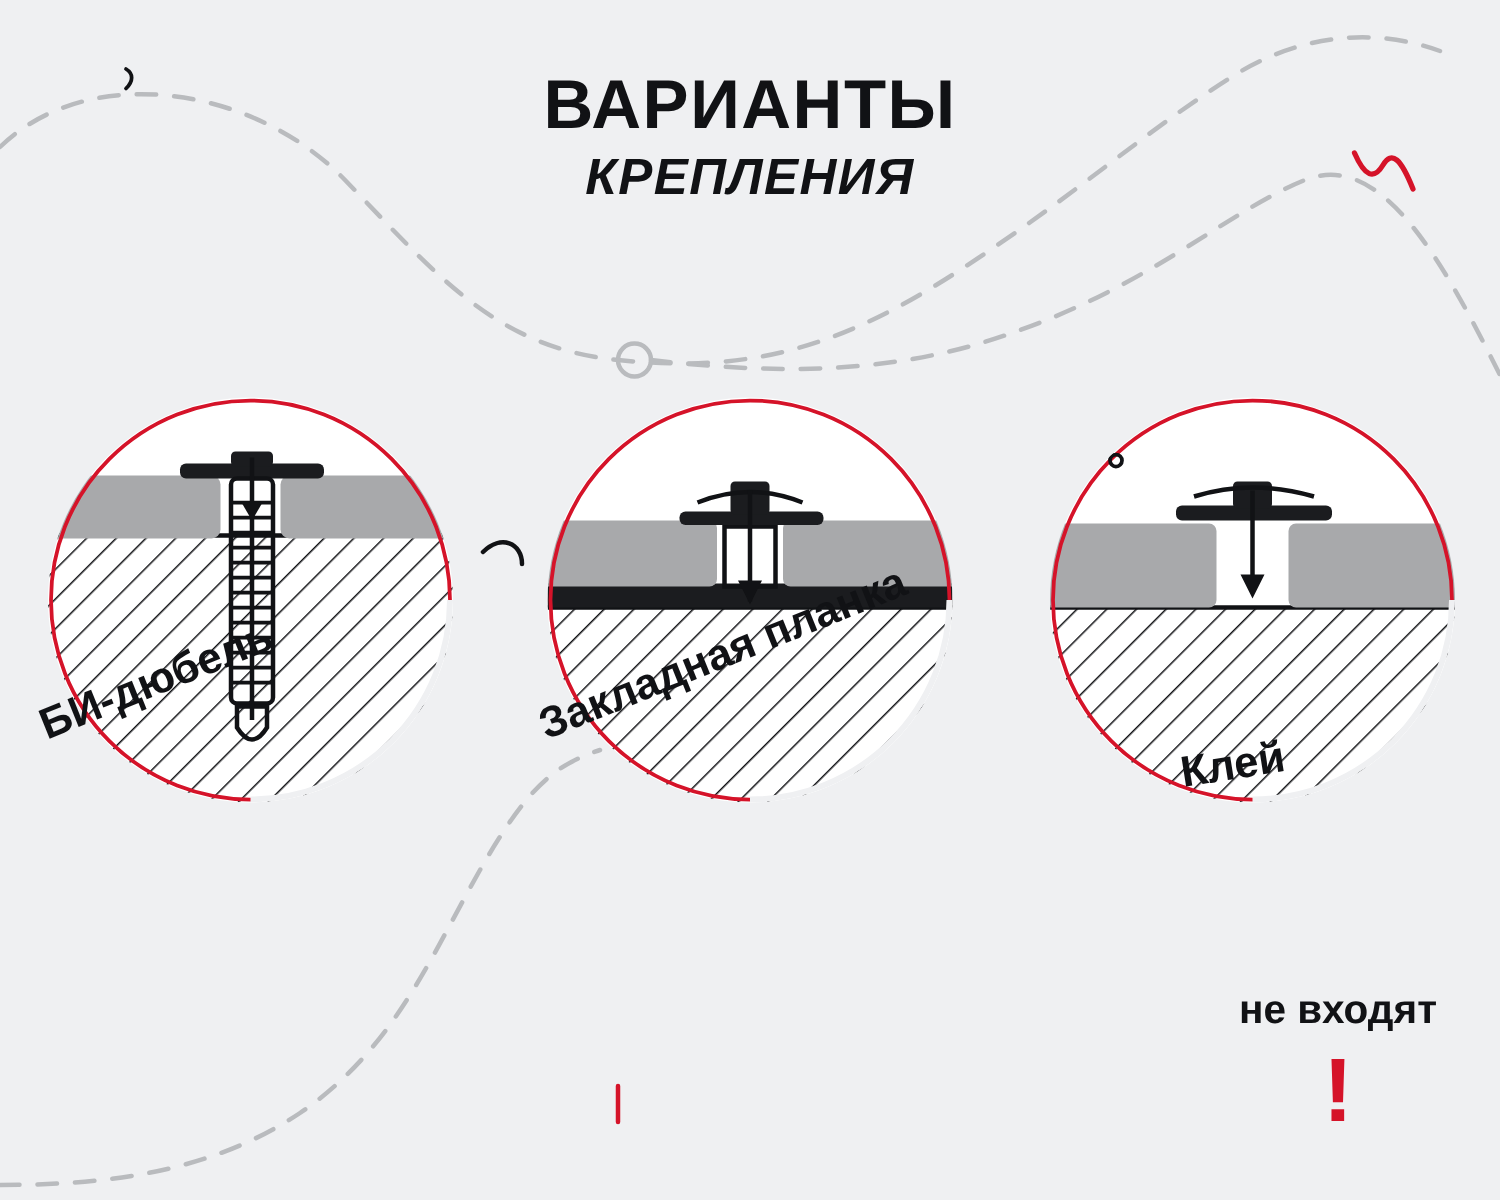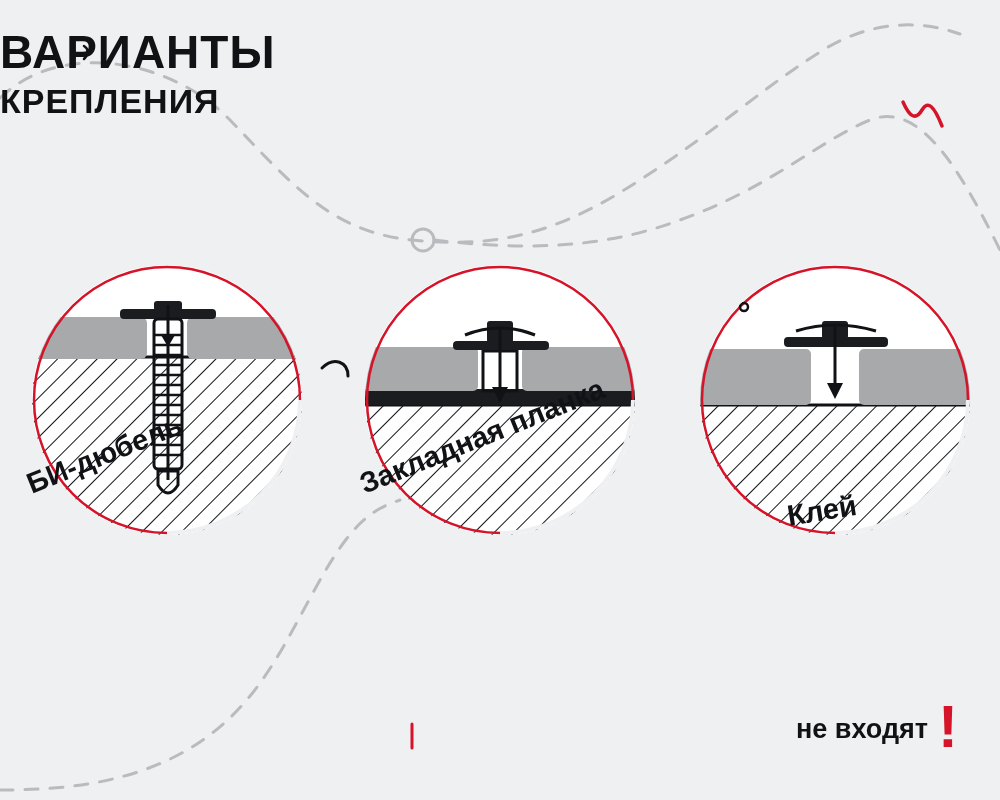--- a/index.html
+++ b/index.html
@@ -27,39 +27,41 @@
     position: absolute;
     left: 0; top: 0;
     width: 1000px;
     height: 800px;
     pointer-events: none;
   }
 
   
   .title-block {
     position: absolute;
-    top: 28px;
+    top: 45px;
     left: 0;
     width: 1000px;
+    text-align: center;
   }
   .title-main {
     font-size: 46px;
     font-weight: bold;
     letter-spacing: 1px;
     color: #111215;
     line-height: 1.05;
     margin: 0;
   }
   .title-sub {
     font-size: 34px;
     font-weight: bold;
     letter-spacing: 1px;
     color: #111215;
     line-height: 1.25;
     margin: 4px 0 0 0;
+    font-style: italic;
   }
 
   
   .circle-group {
     position: absolute;
     width: 270px;
     height: 270px;
   }
   .circle-group.c1 { left: 32px;  top: 265px; }
   .circle-group.c2 { left: 365px; top: 265px; }
@@ -104,20 +106,21 @@
   }
 
   
   .note {
     position: absolute;
     right: 42px;
     bottom: 42px;
     display: flex;
     align-items: center;
     gap: 10px;
+    flex-direction: column;
   }
   .note-lines {
     text-align: right;
     font-size: 27px;
     font-weight: bold;
     color: #111215;
     line-height: 1.22;
   }
   .note-bang {
     font-size: 60px;

